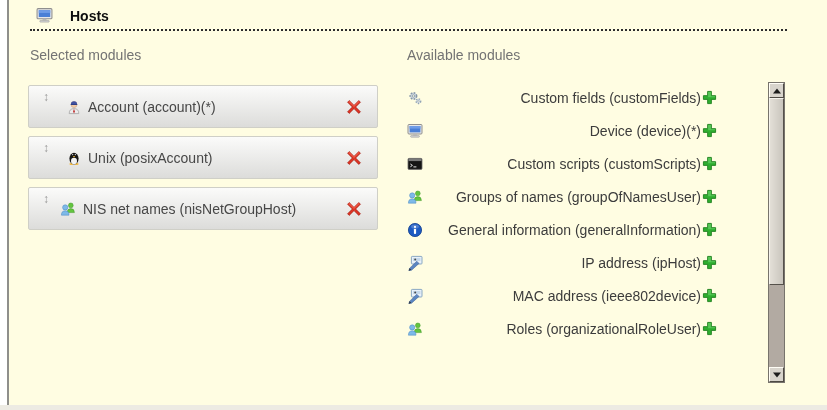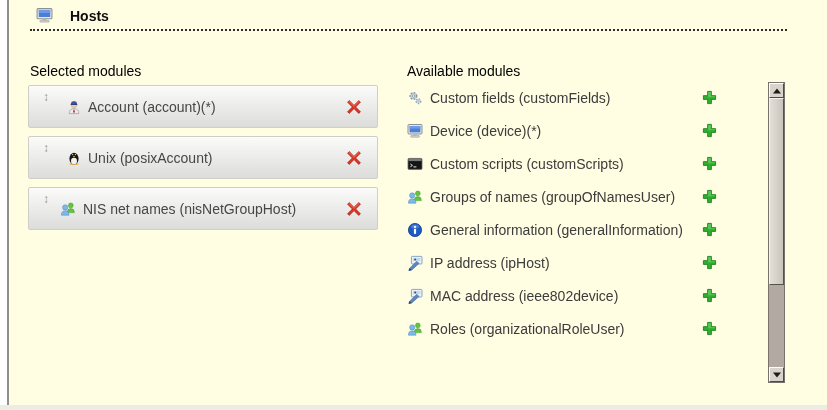--- a/index.html
+++ b/index.html
@@ -16,21 +16,21 @@
   .bottom-strip{ position:absolute; left:0; bottom:0; right:0; height:5px; background:#edebe3; }
 
   .header {
     position:absolute; left:30px; top:7px; width:757px;
     display:flex; align-items:center; gap:17px;
     padding:0 0 5px 6px;
     border-bottom:2px dotted #2c2c2c;
   }
   .header .title { font-weight:bold; font-size:14px; color:#0d0d0d; }
 
-  .col-label { position:absolute; top:47px; font-size:14px; color:#000000;margin-top:16px; }
+  .col-label { position:absolute; top:47px; font-size:14px; color:#737373; }
   #sel-label   { left:30px; }
   #avail-label { left:407px; }
 
   .selected-list { position:absolute; left:28px; top:85px; width:350px; }
   .sel-row {
     height:43px; margin-bottom:8px;
     border:1px solid #cfcfc7; border-radius:2px;
     background:linear-gradient(#fbfbfa, #dcdcda);
     display:flex; align-items:center;
     cursor:move;
@@ -44,21 +44,21 @@
   .sel-icon  { margin-left:14px; }
   .sel-label { margin-left:6px; font-size:14px; color:#474747; }
   .remove-btn {
     margin-left:auto; margin-right:15px;
     background:none; border:none; padding:0; cursor:pointer;
     width:16px; height:16px; line-height:0;
   }
 
   .avail-list { position:absolute; left:407px; top:81px; width:310px; }
   .avail-row  { height:33px; display:flex; align-items:center; }
-  .avail-label{ margin-left:7px; font-size:14px; color:#3c3c3c; flex:1; }
+  .avail-label{ margin-left:7px; font-size:14px; color:#3c3c3c; flex:1;text-align:right; }
   .add-btn {
     background:none; border:none; padding:0; cursor:pointer;
     width:16px; height:16px; line-height:0;
   }
 
   .icon16 { width:16px; height:16px; flex:0 0 16px; }
   .icon15 { width:15px; height:15px; }
   .icon17 { width:17px; height:17px; }
 
   

